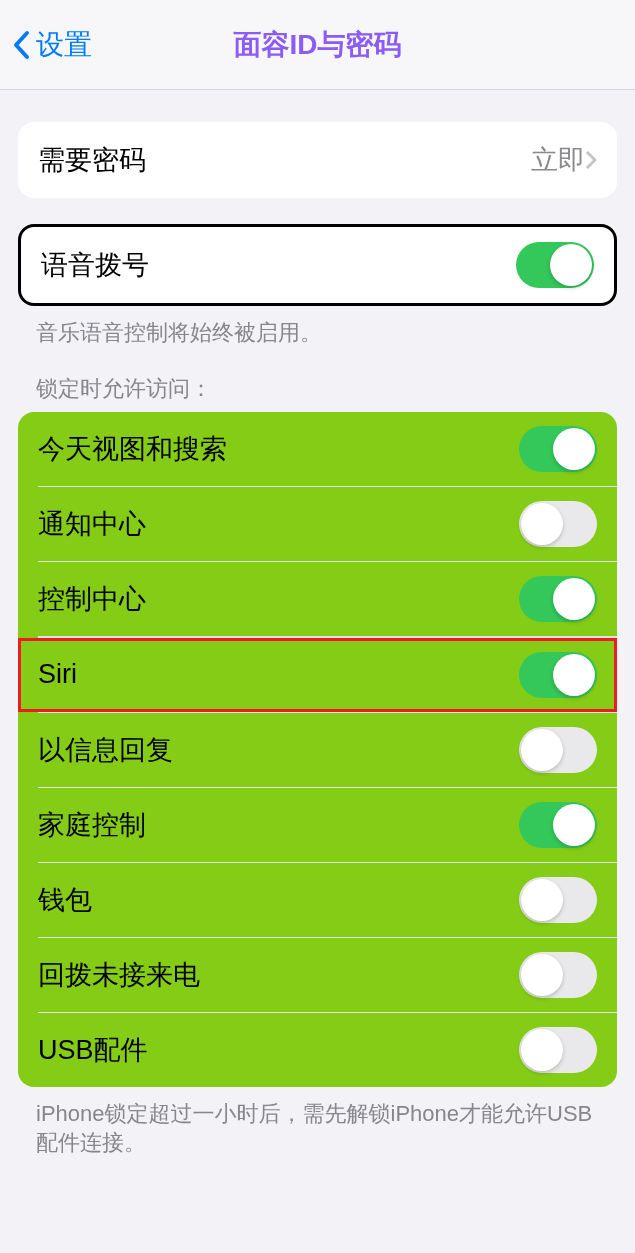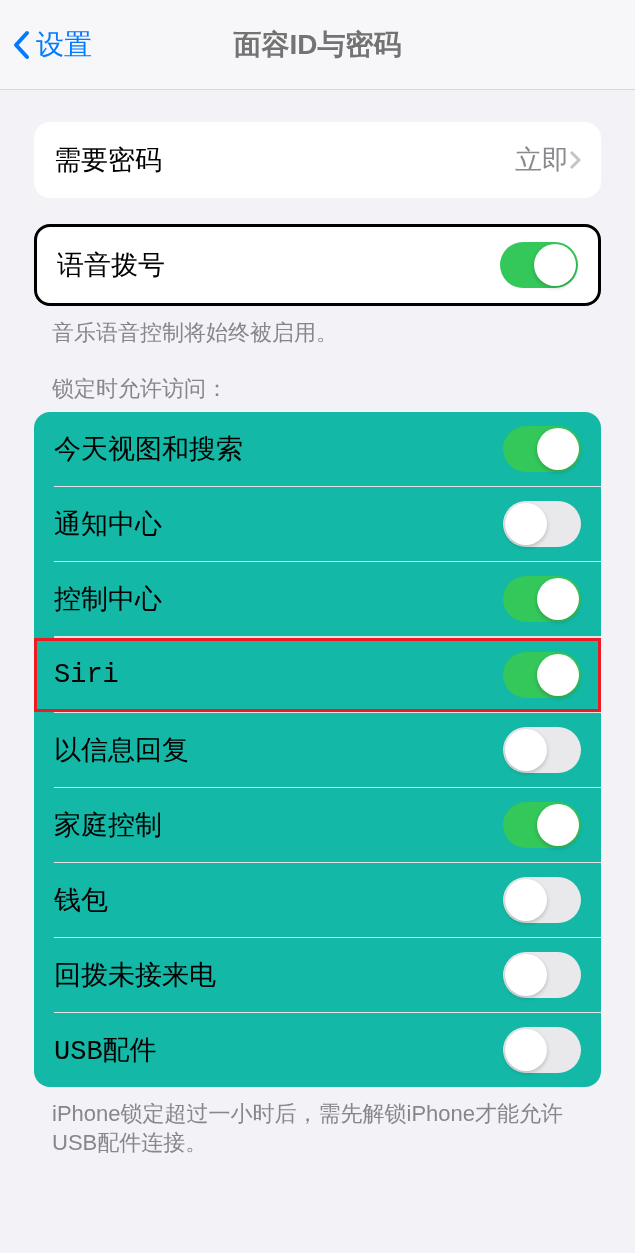--- a/index.html
+++ b/index.html
@@ -34,24 +34,24 @@
       width: 18px;
       height: 30px;
       margin-right: 6px;
     }
     .navbar-title {
       position: absolute;
       left: 50%;
       transform: translateX(-50%);
       font-size: 28px;
       font-weight: 600;
-      color: #737373;
+      color: #8b5cf6;
     }
     .content {
-      padding: 0 16px;
+      padding: 0 0;
     }
     .group {
       margin: 26px 18px 0 18px;
       background: #fff;
       border-radius: 16px;
       overflow: hidden;
     }
     .group.highlighted {
       border: 3px solid #000000;
     }
@@ -126,24 +126,23 @@
       box-shadow: 0 2px 4px rgba(0,0,0,0.2);
     }
     .toggle.on .toggle-knob {
       right: 2px;
     }
     .toggle.off .toggle-knob {
       left: 2px;
     }
     .group-list {
       margin: 0 18px;
-      background: #14b8a6;
+      background: #84cc16;
       border-radius: 16px;
       overflow: hidden;
-      font-family: Liberation Mono, monospace;
     }
     .first-group {
       margin-top: 32px;
     }
     .cell.highlighted-row {
       outline: 3px solid #ed1c24;
       outline-offset: -3px;
     }
   </style>
 </head>

